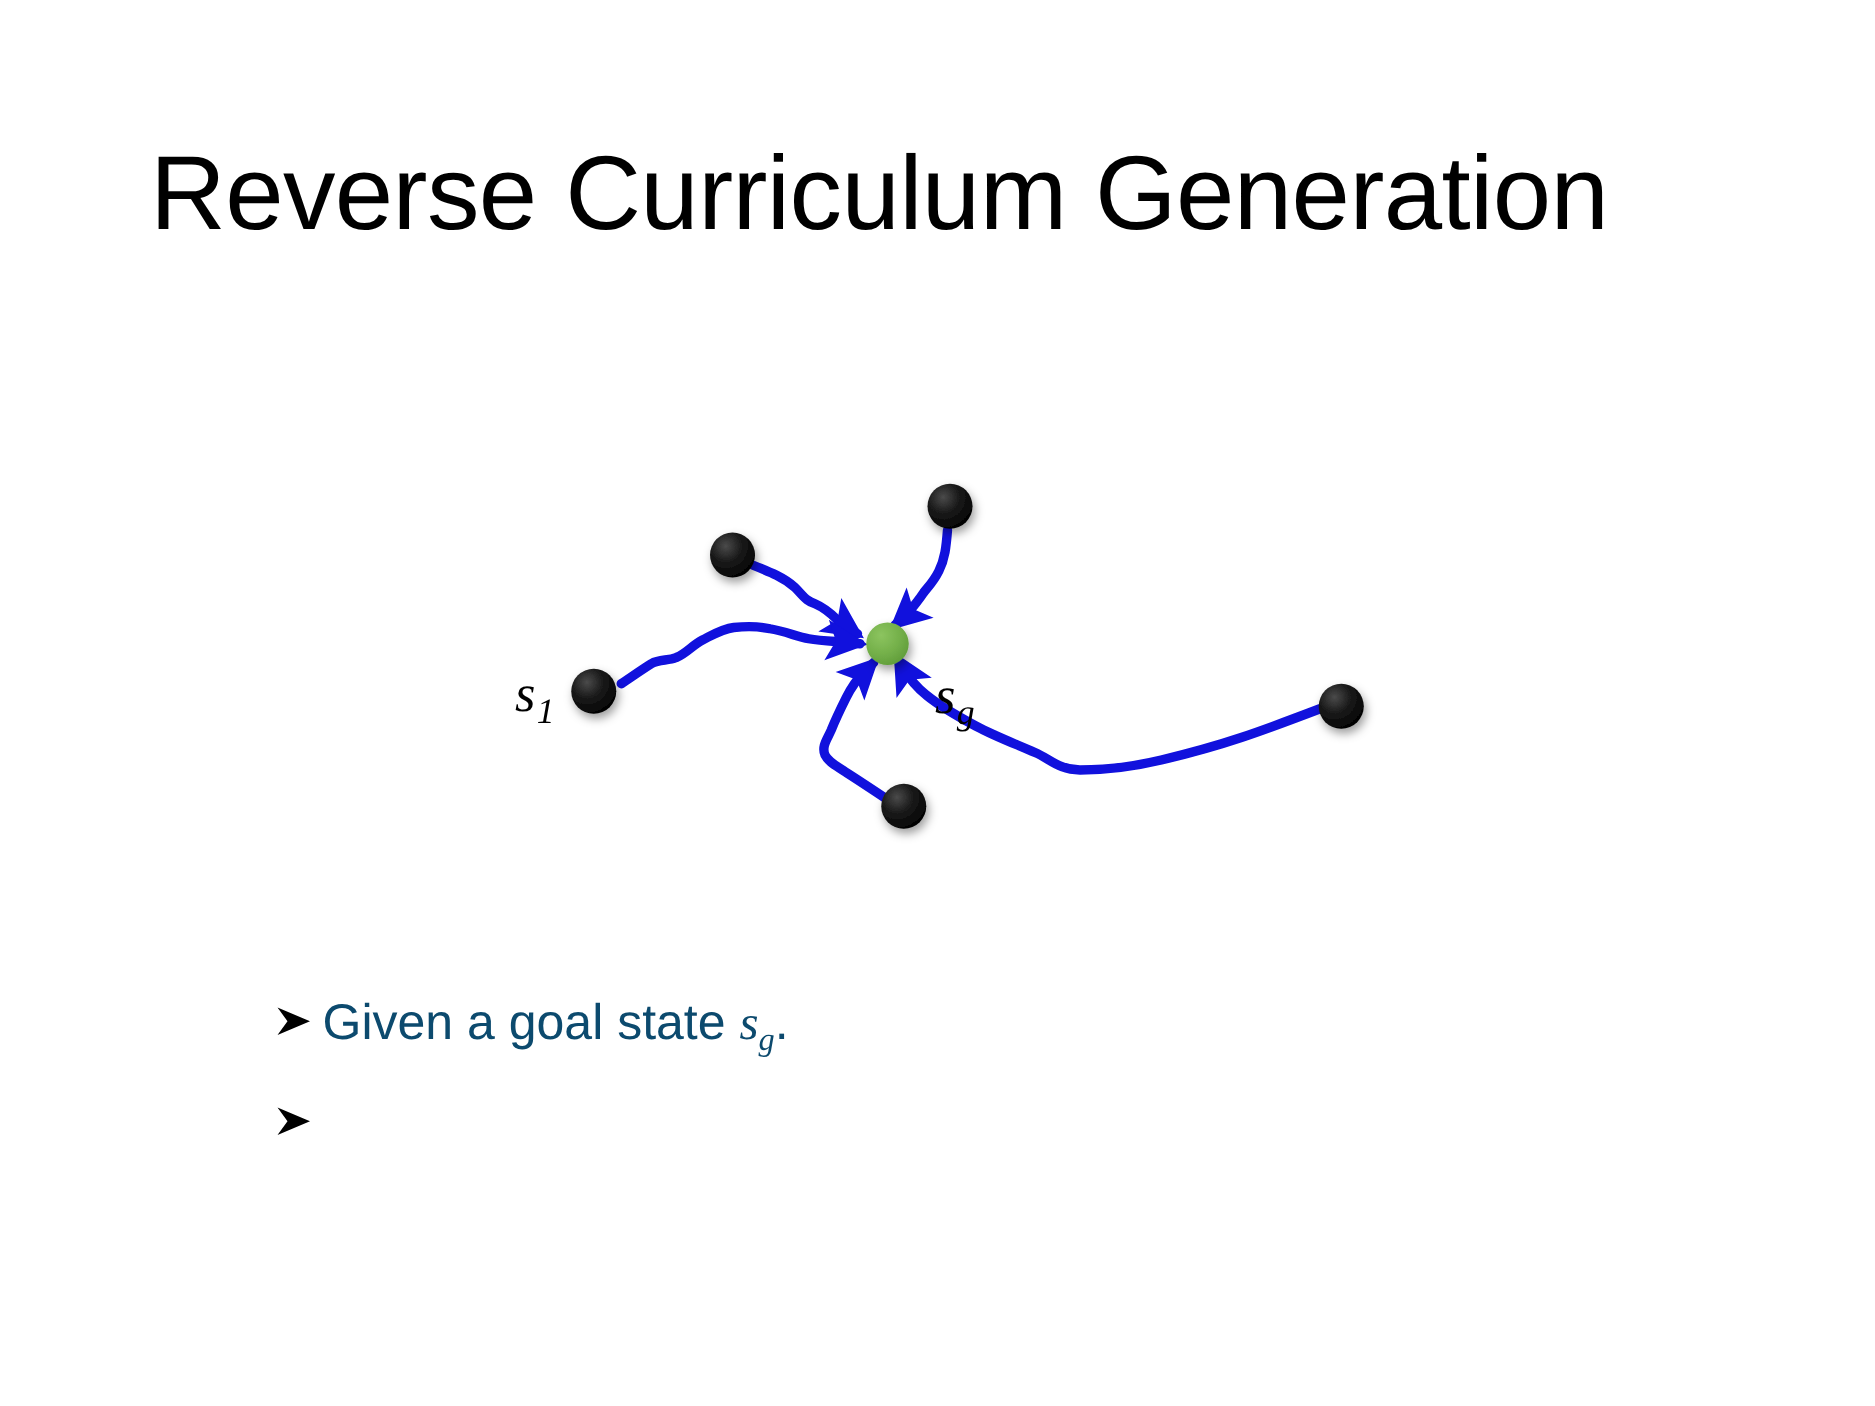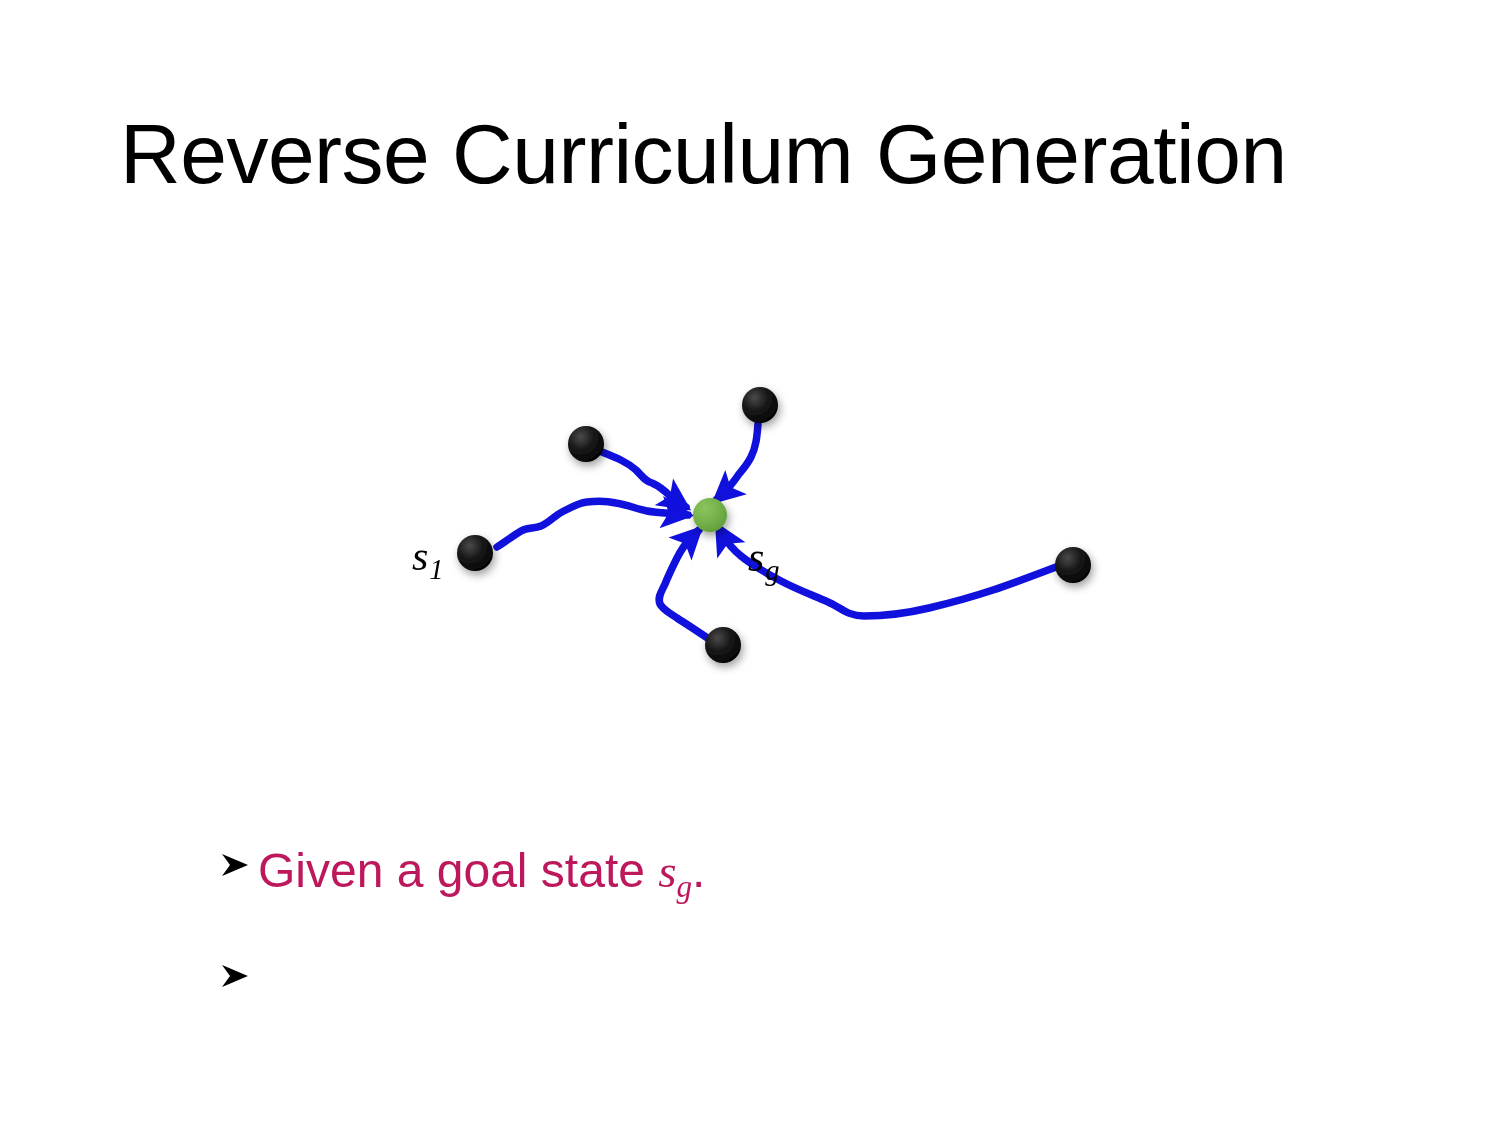--- a/index.html
+++ b/index.html
@@ -76,25 +76,24 @@
     position: absolute;
     left: 218px;
     top: 795px;
     width: 1200px;
   }
   .bullet-row {
     display: flex;
     align-items: flex-start;
     margin-bottom: 28px;
     font-family: "Liberation Sans", sans-serif;
-    font-size: 48px;
+    font-size: 40px;
     line-height: 1.18;
-    color: #be185d;
+    color: #0c4a6e;
     white-space: nowrap;
-    margin-top: 48px;
   }
   .bullet-marker {
     flex: 0 0 auto;
     width: 38px;
     margin-right: 2px;
     position: relative;
     top: 2px;
   }
   .bullet-marker svg { display: block; }
   .bullet-text {

